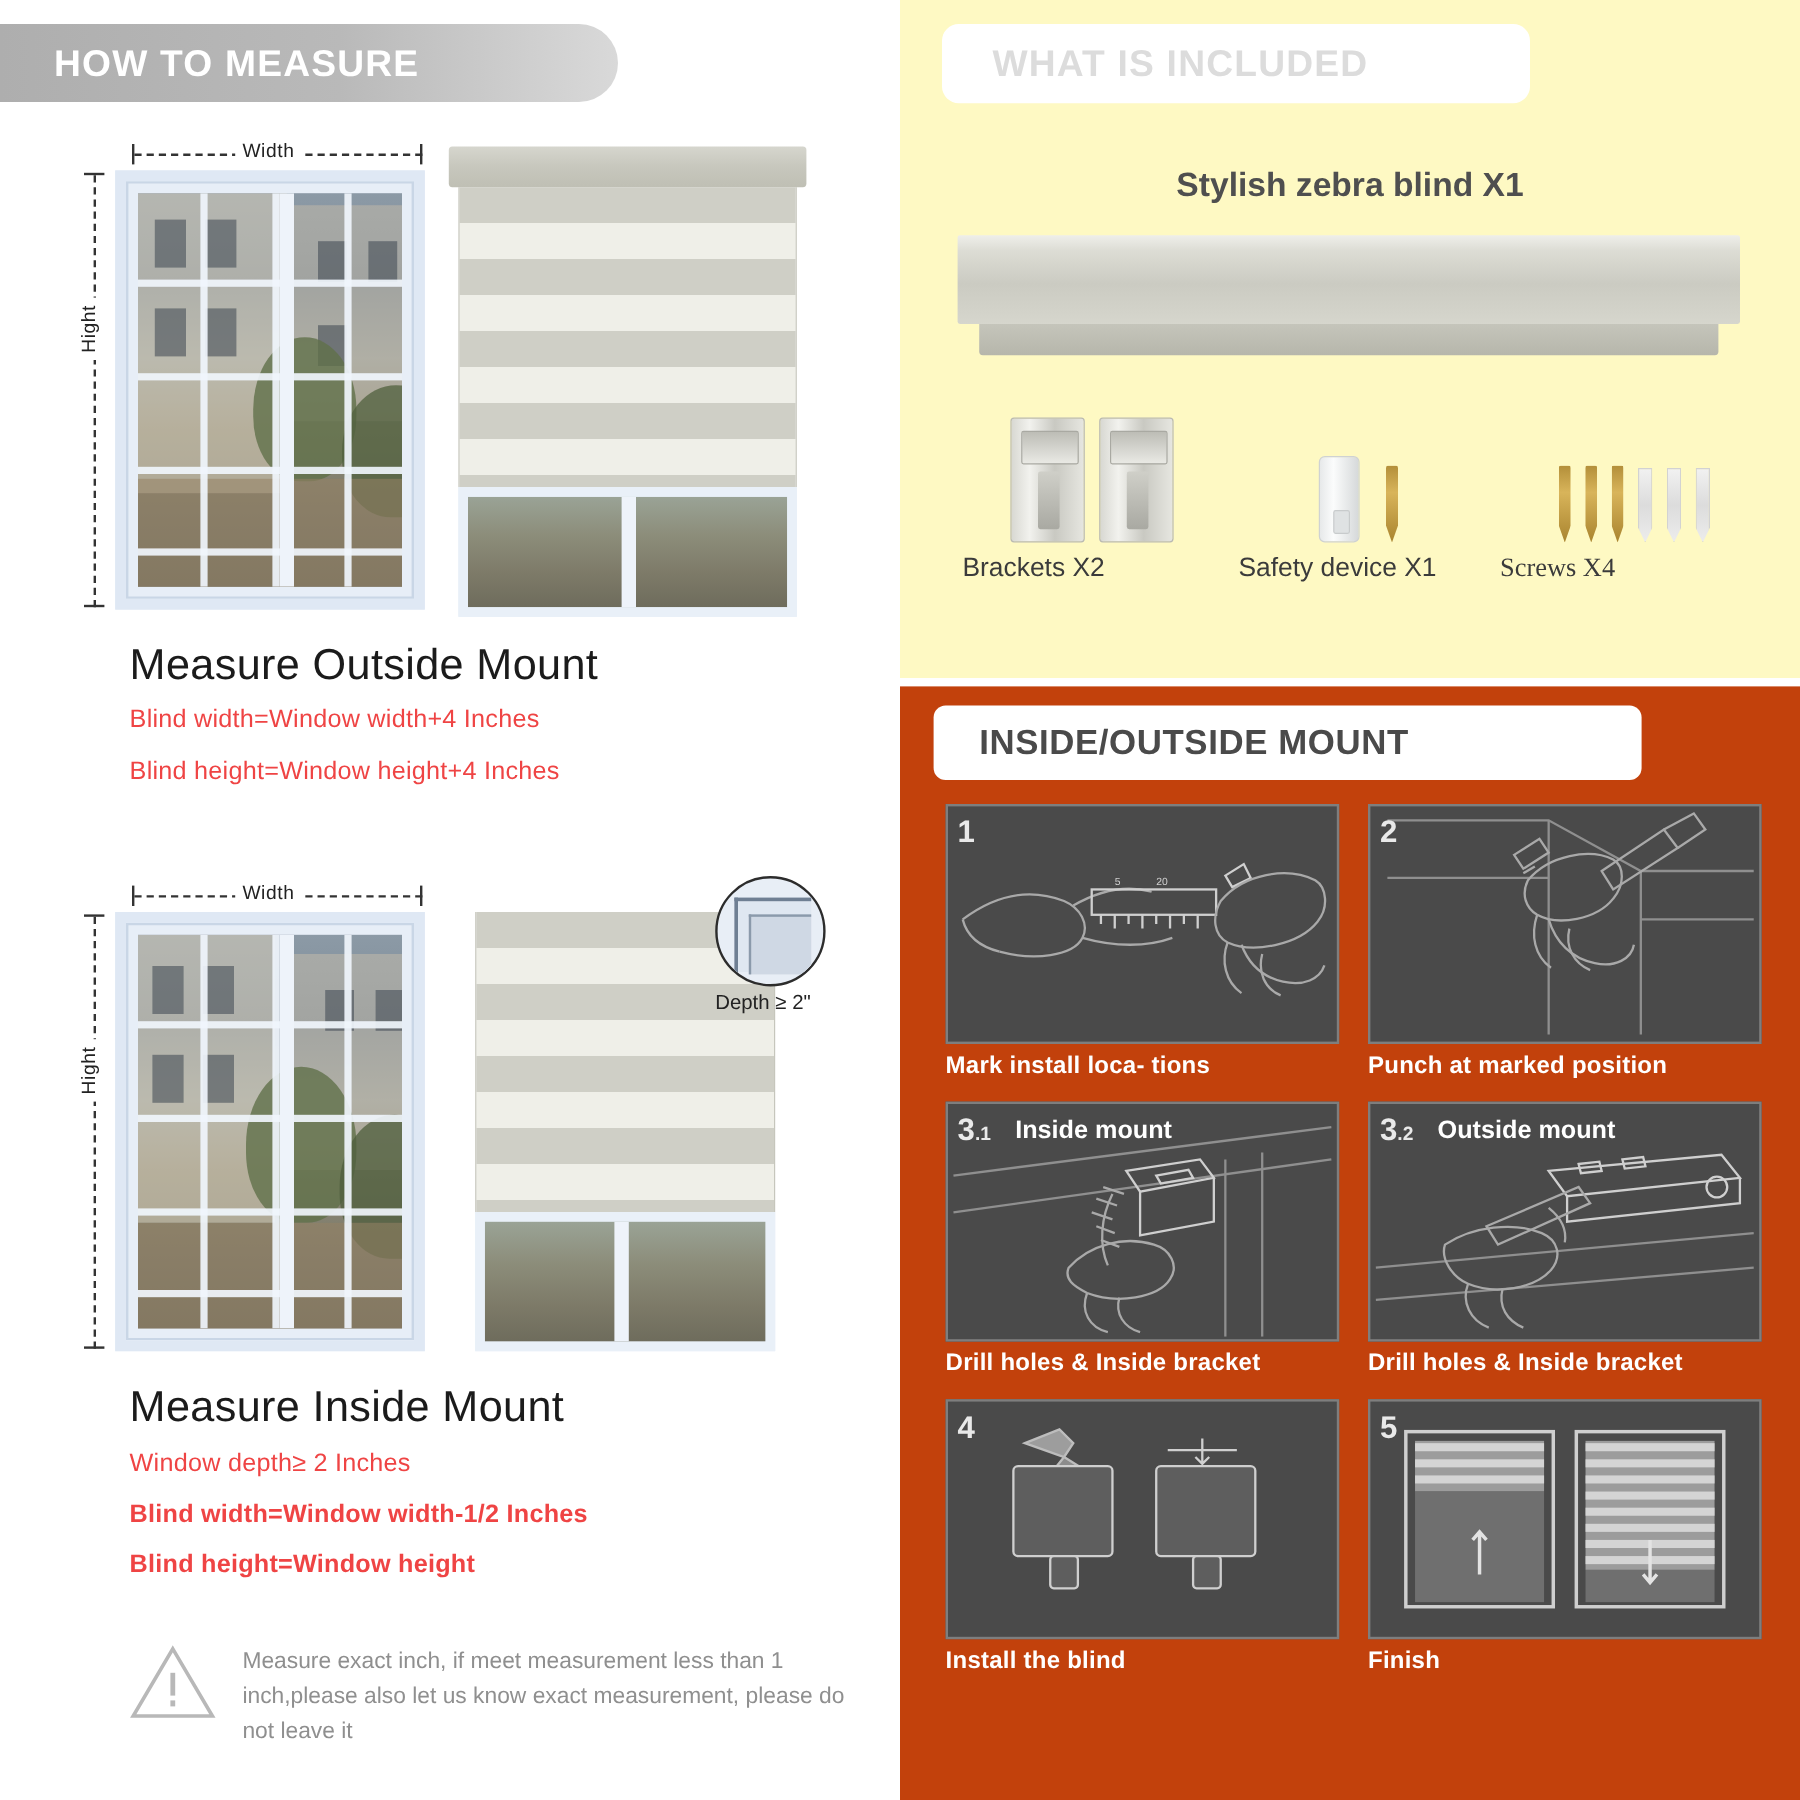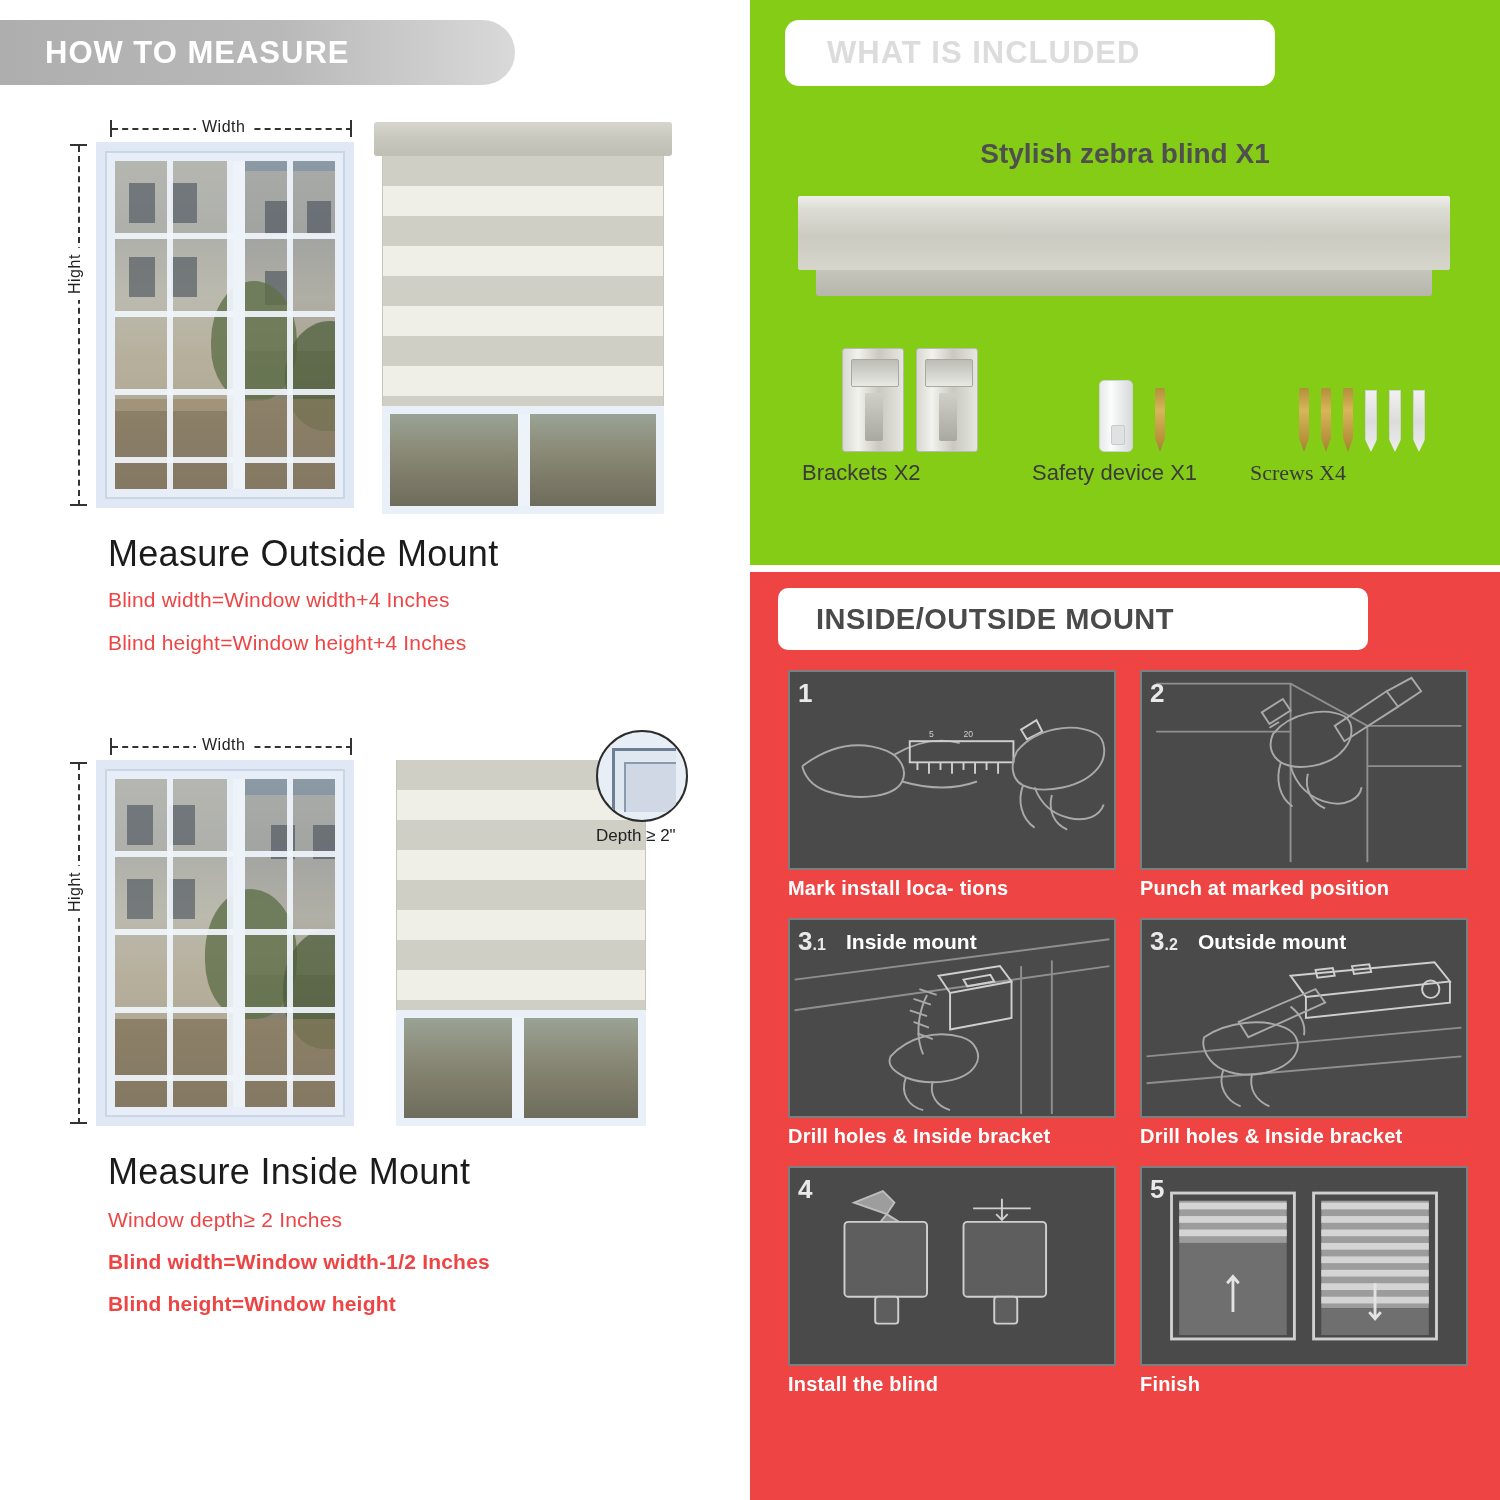--- a/index.html
+++ b/index.html
@@ -106,21 +106,21 @@
   }
   .note-tri {
     width: 72px; height: 64px; flex: 0 0 72px; position: relative;
   }
   .note-tri svg { display: block; }
   .note-text { font-size: 19px; line-height: 29px; color: #8f8f8f; }
 
   
   .rt {
     position: absolute; left: 750px; top: 0; width: 750px; height: 565px;
-    background: #84cc16;
+    background: #fef9c3;
   }
   .tab-right {
     position: absolute; left: 35px; top: 20px; width: 490px; height: 66px;
     background: #ffffff; border-radius: 14px 14px 14px 14px;
     display: flex; align-items: center;
   }
   .tab-right span {
     font-size: 31px; font-weight: bold; color: #dcdcdc; letter-spacing: 1px;
     padding-left: 42px;
   }
@@ -178,21 +178,21 @@
   .anchor {
     width: 12px; height: 62px; display: inline-block;
     background: linear-gradient(180deg,#f1f1f1 0%,#dcdcdc 50%,#ececec 100%);
     clip-path: polygon(0 0,100% 0,100% 80%,50% 100%,0 80%);
     border: 1px solid #d2d2d2;
   }
 
   
   .rb {
     position: absolute; left: 750px; top: 572px; width: 750px; height: 928px;
-    background: #ef4444;
+    background: #c2410c;
   }
   .tab-rb {
     position: absolute; left: 28px; top: 16px; width: 590px; height: 62px;
     background: #ffffff; border-radius: 10px 10px 10px 10px;
     display: flex; align-items: center;
   }
   .tab-rb span {
     font-size: 29px; font-weight: bold; color: #4a4a4a; letter-spacing: .5px;
     padding-left: 38px;
   }
@@ -341,20 +341,30 @@
         <div style="position:absolute; left:26px; top:30px; width:52px; height:50px; background:#cfd8e4; border-top:2px solid #8b9aab; border-left:2px solid #8b9aab;"></div>
       </div>
       <div class="depth-label" style="left:596px; top:108px;">Depth ≥ 2"</div>
     </div>
 
     <div class="heading" style="left:108px; top:1151px;">Measure Inside Mount</div>
     <div class="bullet" style="left:108px; top:1208px;">Window depth≥ 2 Inches</div>
     <div class="bullet" style="left:108px; top:1250px;font-weight:bold;">Blind width=Window width-1/2 Inches</div>
     <div class="bullet" style="left:108px; top:1292px;font-weight:bold;">Blind height=Window height</div>
 
+    <div class="note">
+      <div class="note-tri">
+        <svg viewBox="0 0 72 64">
+          <polygon points="36,4 69,60 3,60" fill="none" stroke="#b8b8b8" stroke-width="3"></polygon>
+          <rect x="34" y="24" width="4" height="19" fill="#b8b8b8"></rect>
+          <rect x="34" y="47" width="4" height="5" fill="#b8b8b8"></rect>
+        </svg>
+      </div>
+      <div class="note-text">Measure exact inch, if meet measurement less than 1 inch,please also let us know exact measurement, please do not leave it</div>
+    </div>
   </div>
 
   <div class="rt">
     <div class="tab-right">
       <span>WHAT IS INCLUDED</span>
     </div>
 
     <div class="rt-title">Stylish zebra blind X1</div>
 
     <div class="headrail">

